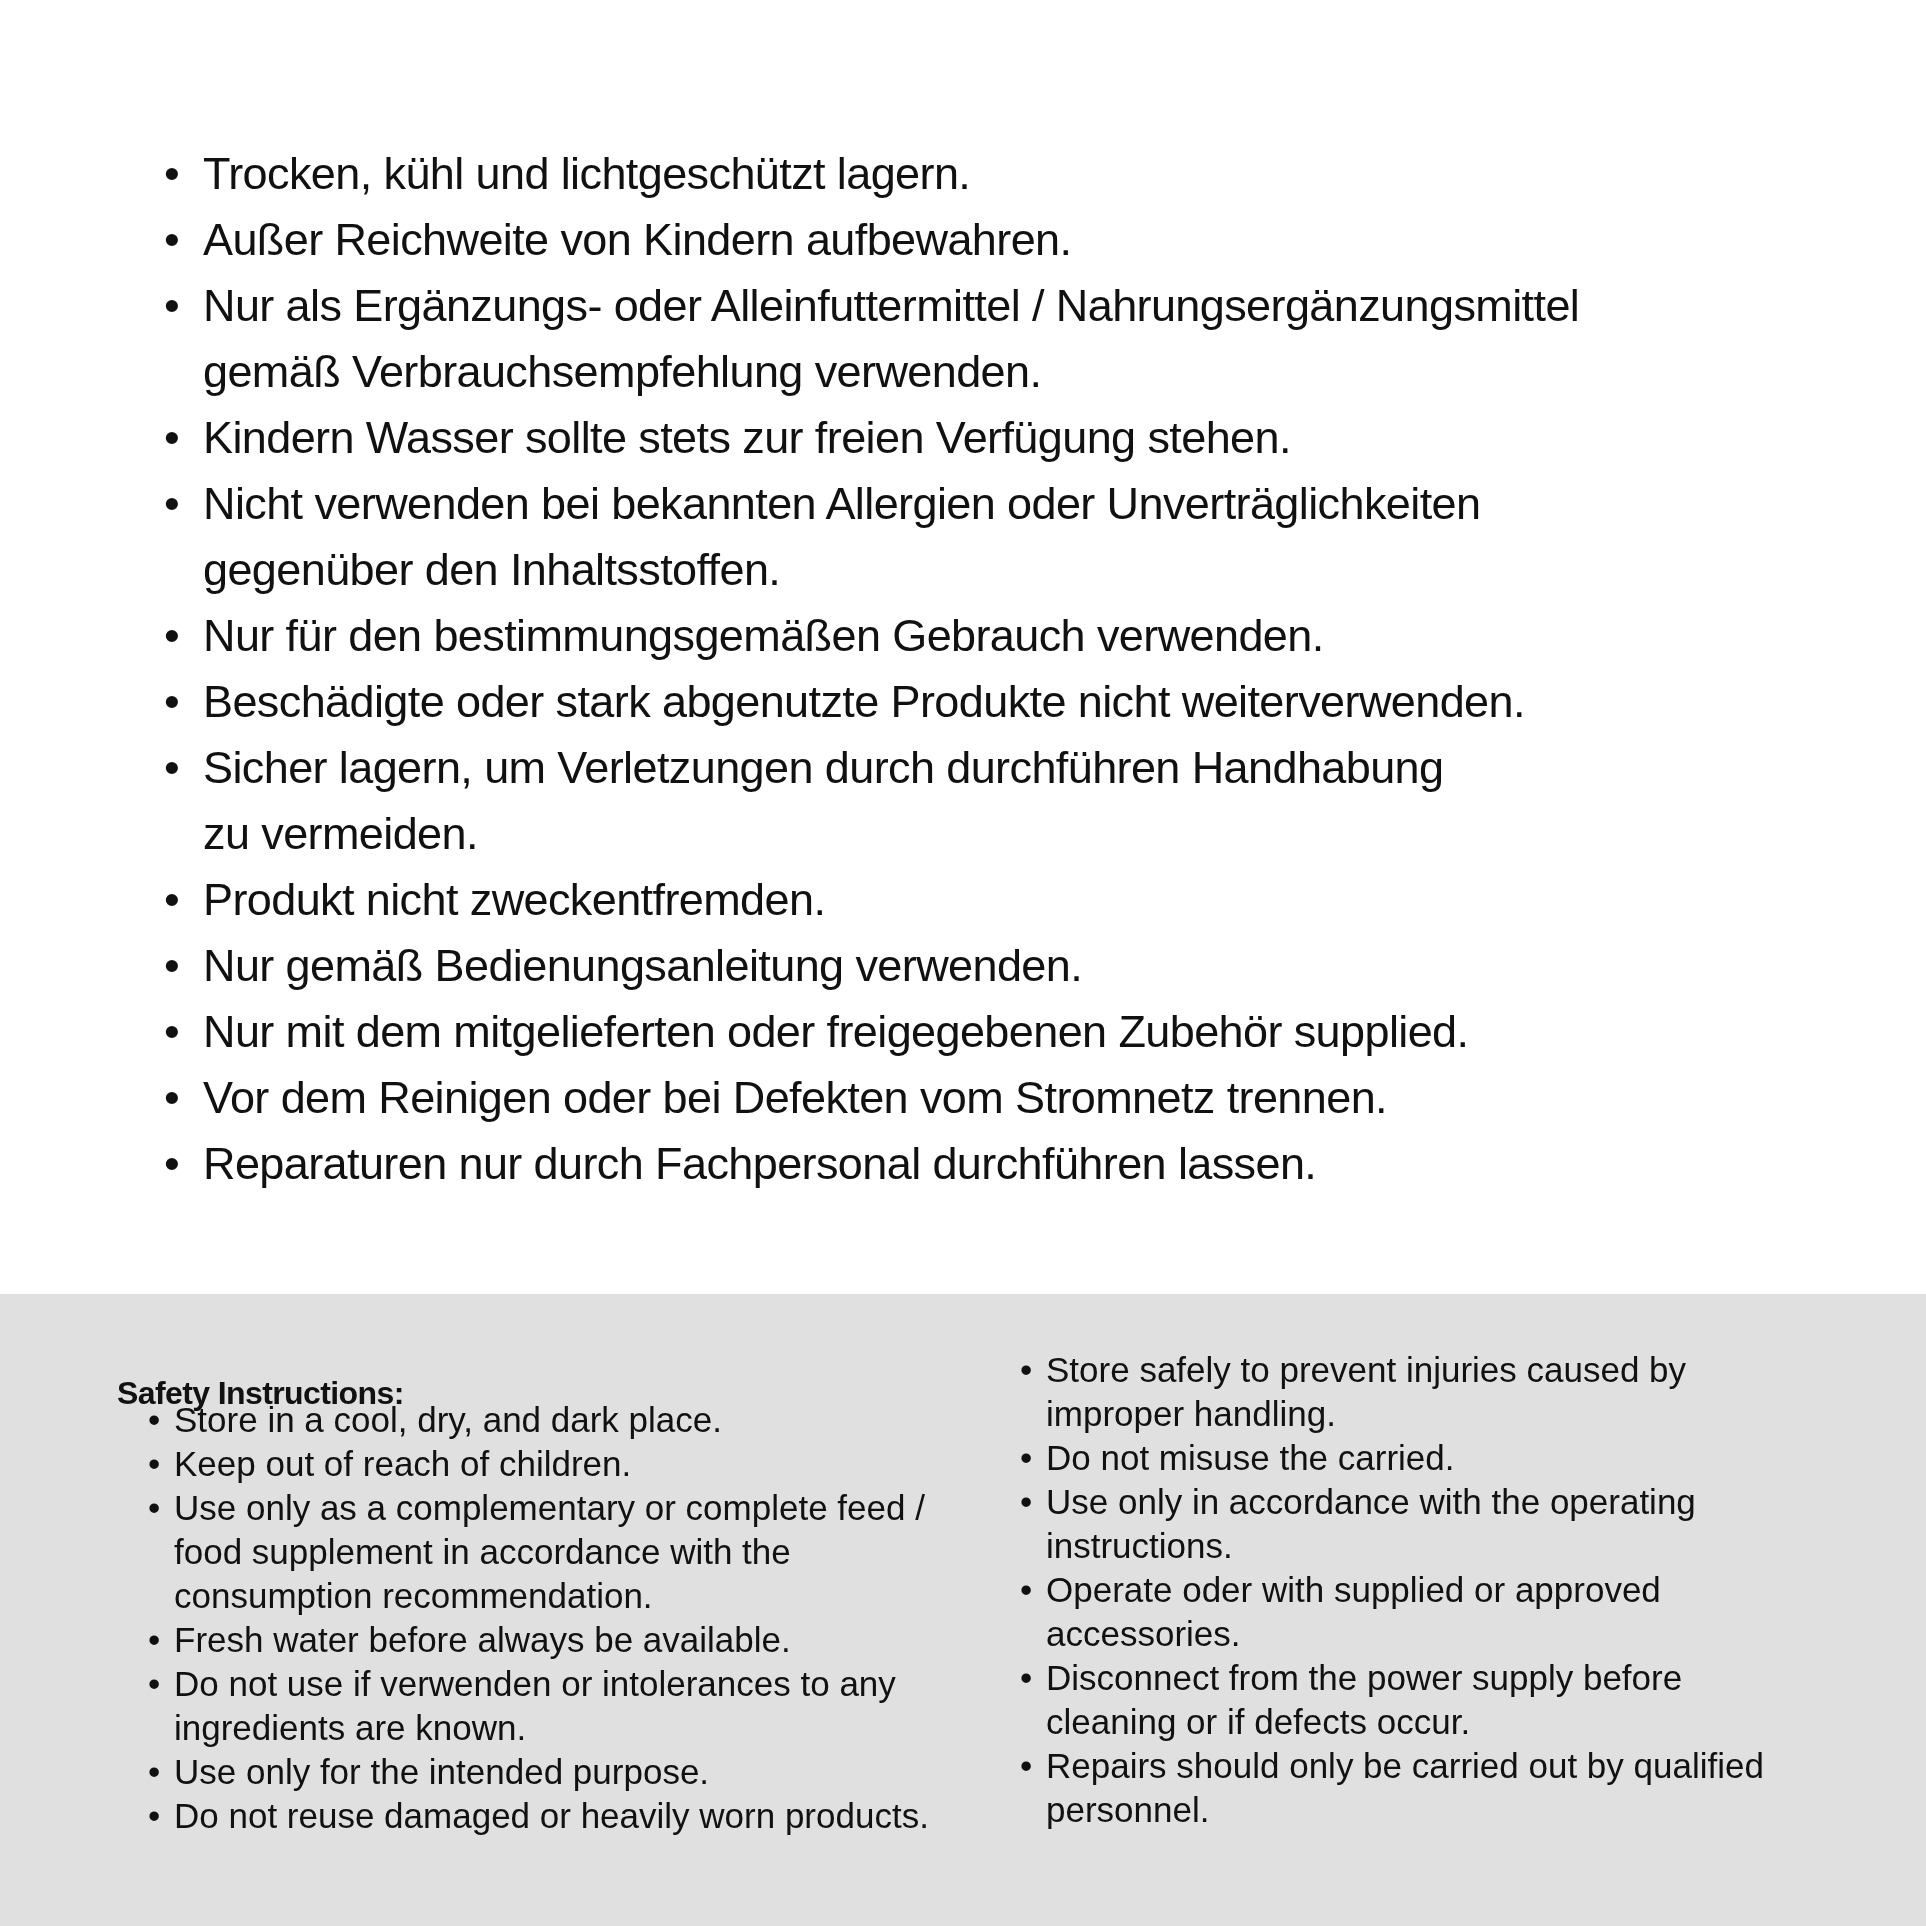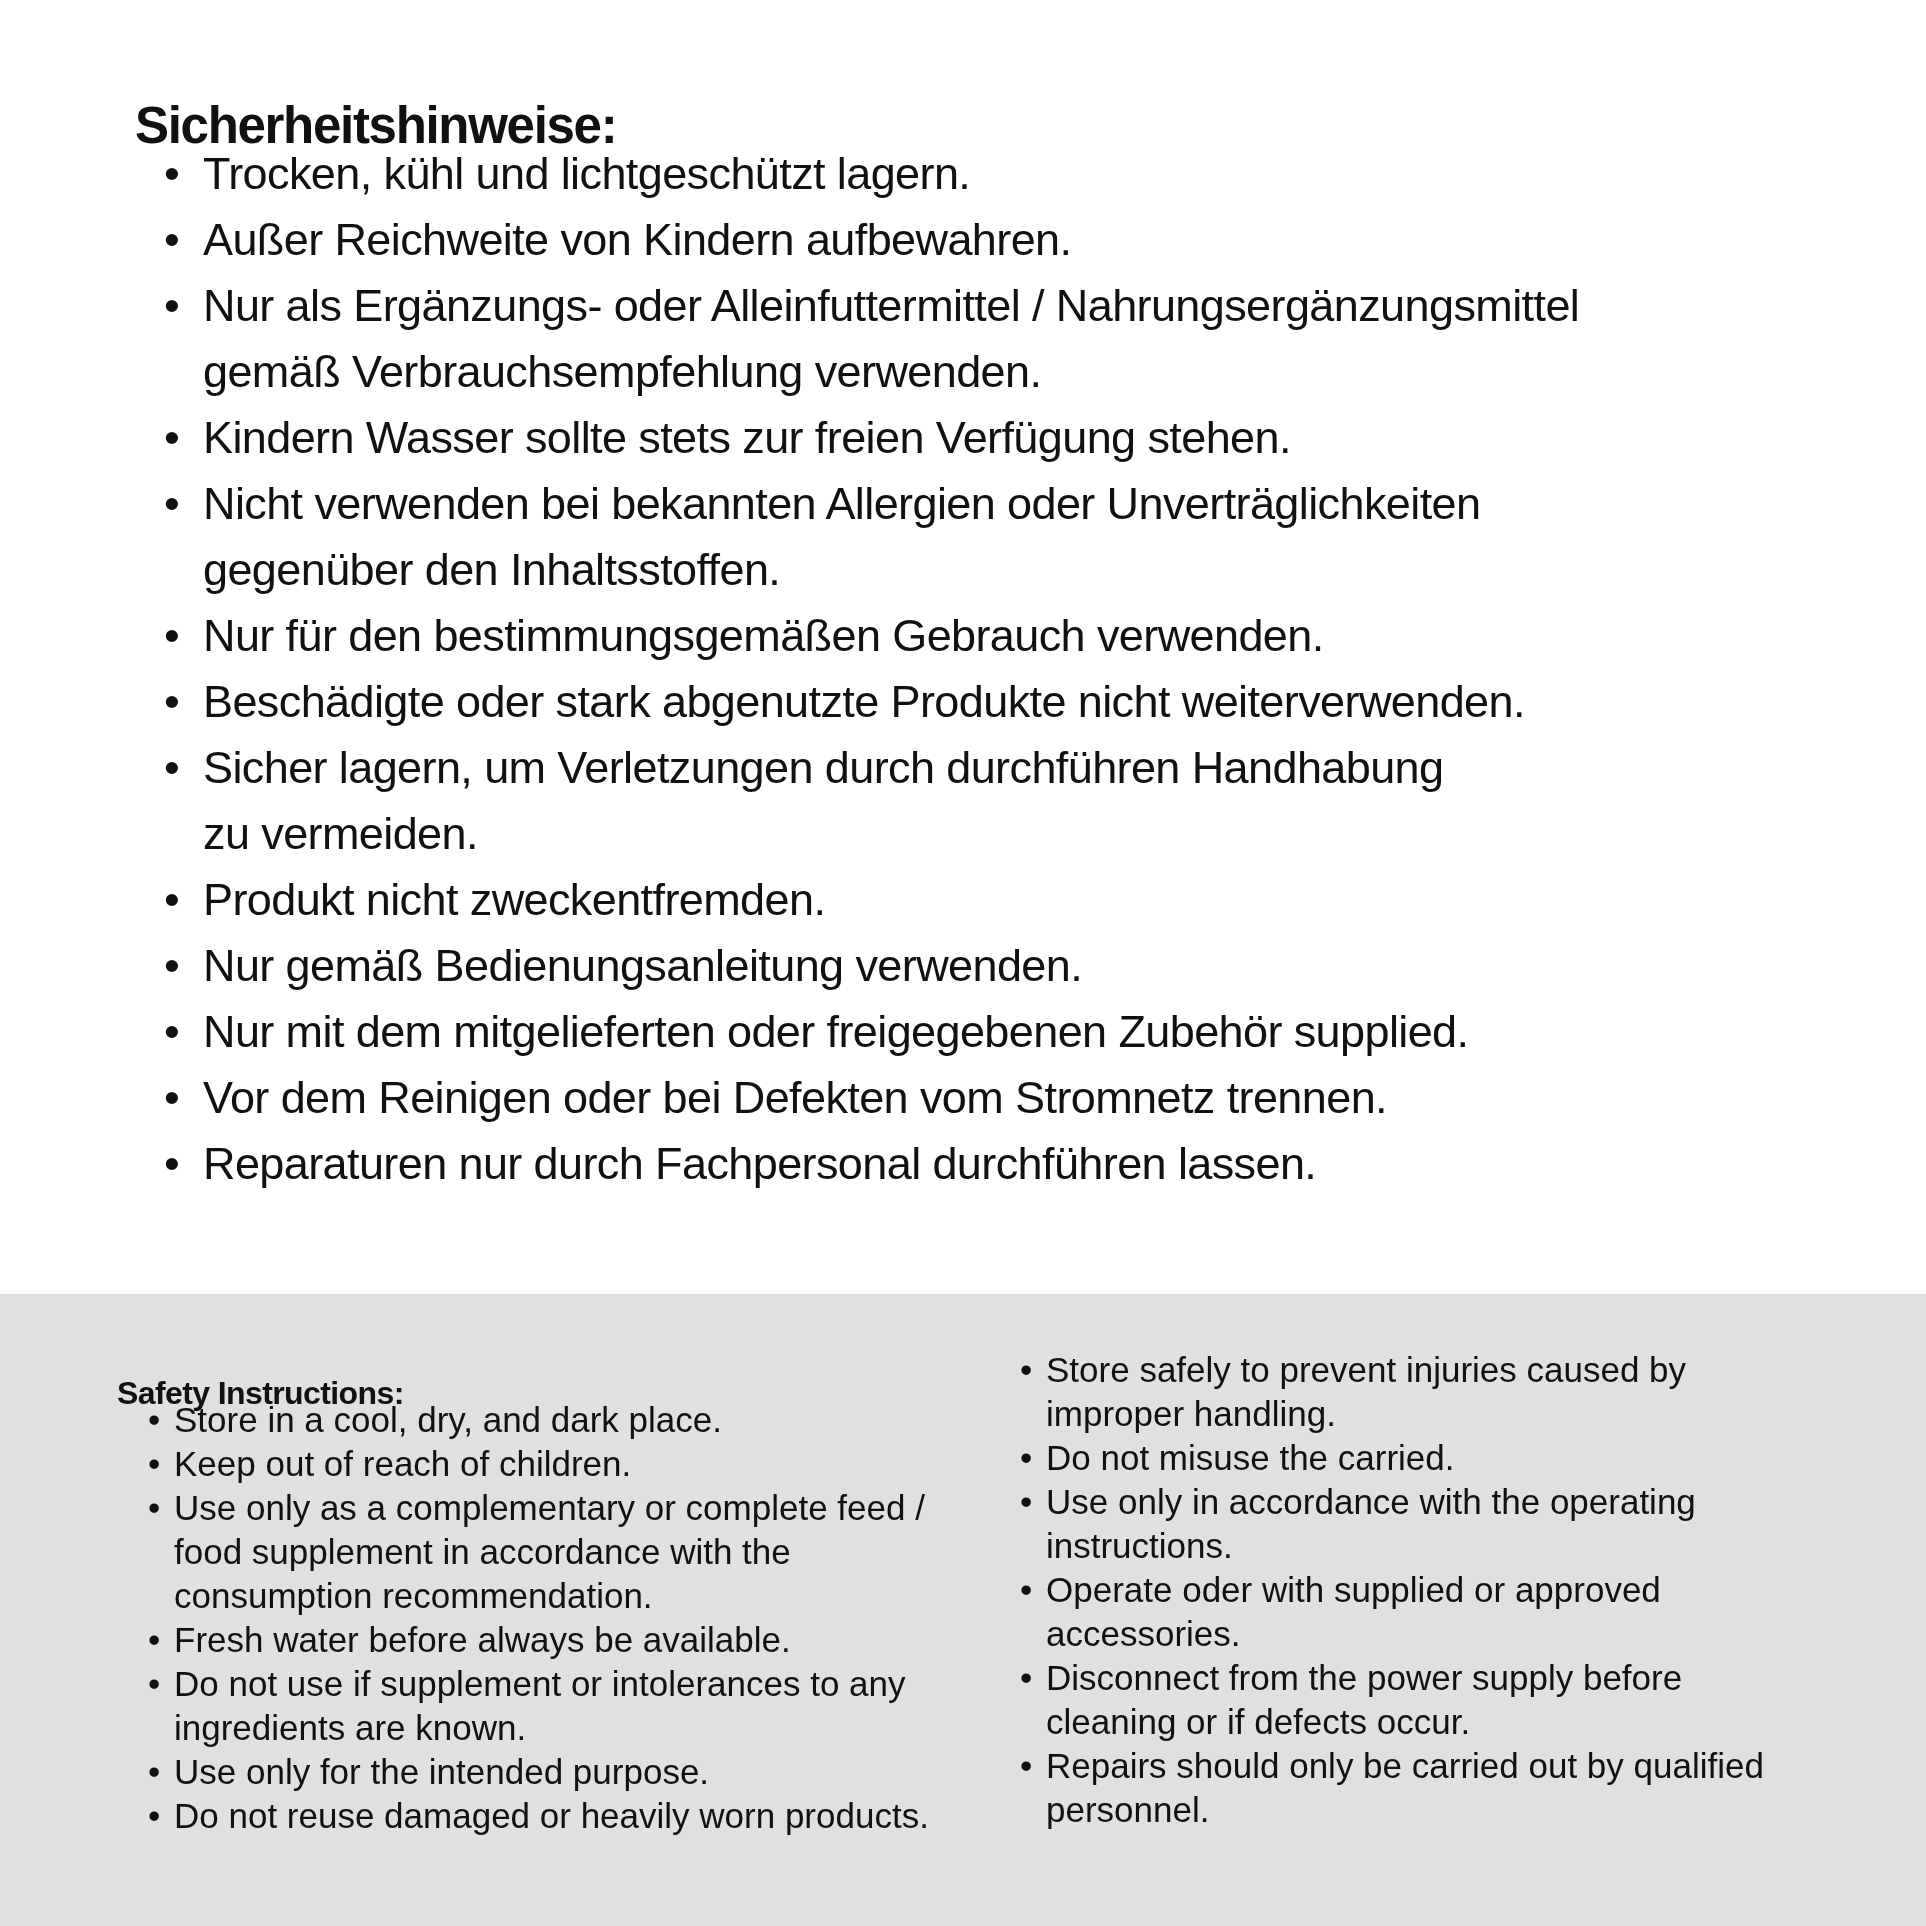--- a/index.html
+++ b/index.html
@@ -89,21 +89,20 @@
   .txt {
     display: block;
     white-space: pre-line;
   }
 </style>
 </head>
 <body>
 
 <div class="page">
 
-  <h1 class="de-title">Sicherheitshinweise:</h1>
 
   <ul class="bullet-list de-list">
     <li>
         <span class="bullet">•</span>
         <span class="txt">Trocken, kühl und lichtgeschützt lagern.</span>
       </li>
     <li>
         <span class="bullet">•</span>
         <span class="txt">Außer Reichweite von Kindern aufbewahren.</span>
       </li>
@@ -174,21 +173,21 @@
         <span class="txt">Use only as a complementary or complete feed /
 food supplement in accordance with the
 consumption recommendation.</span>
       </li>
     <li>
         <span class="bullet">•</span>
         <span class="txt">Fresh water before always be available.</span>
       </li>
     <li>
         <span class="bullet">•</span>
-        <span class="txt">Do not use if supplement or intolerances to any
+        <span class="txt">Do not use if verwenden or intolerances to any
 ingredients are known.</span>
       </li>
     <li>
         <span class="bullet">•</span>
         <span class="txt">Use only for the intended purpose.</span>
       </li>
     <li>
         <span class="bullet">•</span>
         <span class="txt">Do not reuse damaged or heavily worn products.</span>
       </li>

